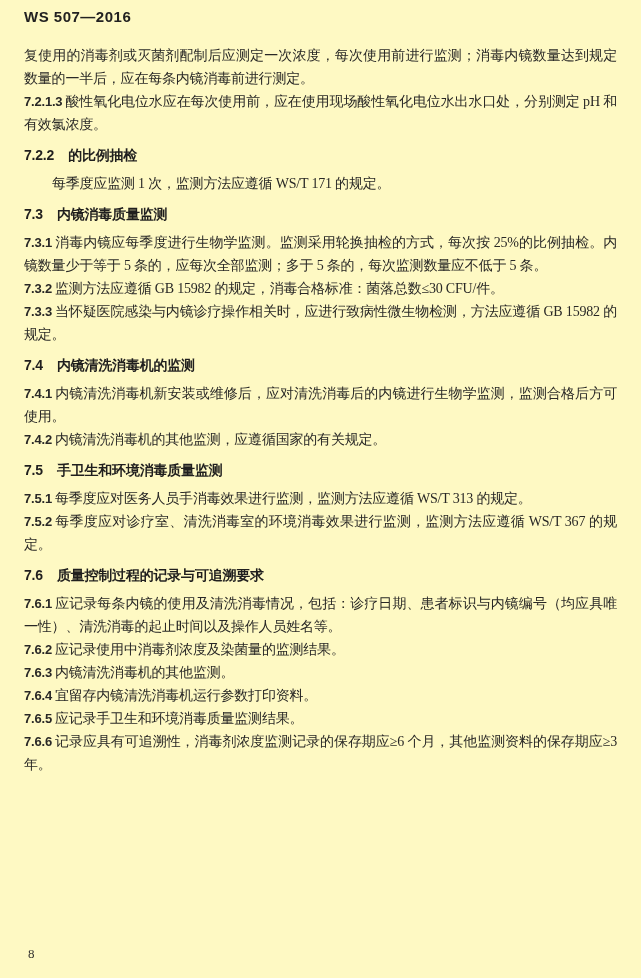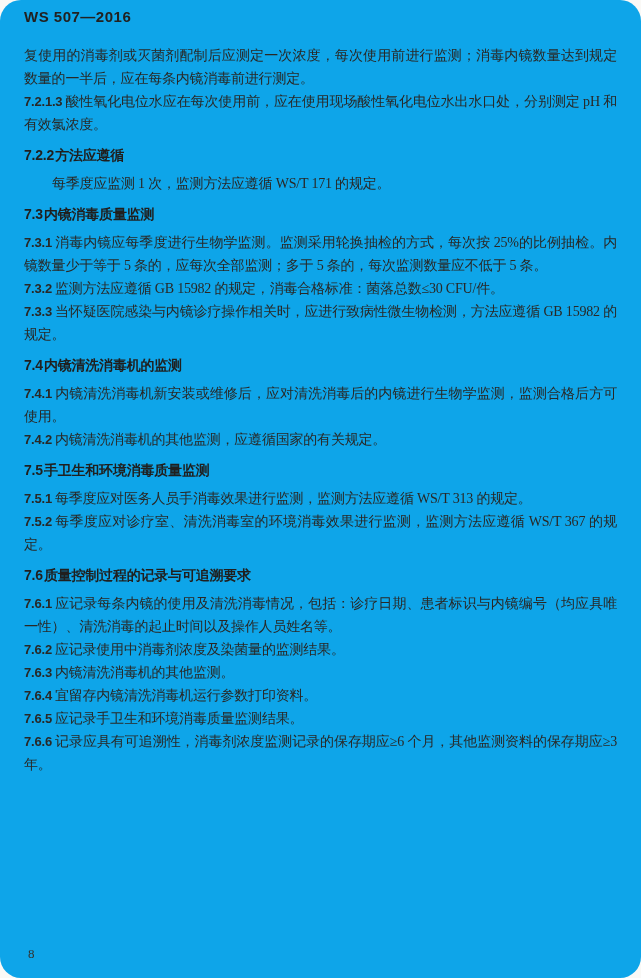--- a/index.html
+++ b/index.html
@@ -1,26 +1,25 @@
 <!DOCTYPE html>
 <html><head>
 <meta charset="utf-8">
 <style>
   html, body { margin: 0; padding: 0; }
   body { background: #faf9f6; }
   .page {
     position: relative;
     width: 641px;
     height: 978px;
-    background: #0ea5e9;
+    background: #fef9c3;
     color: #292826;
     font-family: "Liberation Serif", "DejaVu Serif", serif;
     overflow: hidden;
     box-sizing: border-box;
-    border-radius: 21px;
   }
   .inner {
     padding: 8px 24px 0 24px;
   }
   .doc-header {
     font-family: "Liberation Sans", "DejaVu Sans", sans-serif;
     font-weight: bold;
     font-size: 15px;
     line-height: 18px;
     letter-spacing: 0.5px;
@@ -44,21 +43,21 @@
     white-space: nowrap;
   }
   p.heading {
     font-family: "Liberation Sans", "DejaVu Sans", sans-serif;
     font-weight: bold;
     font-size: 14px;
     margin: 8px 0 5px 0;
     text-align: left;
     color: #201f1e;
   }
-  p.heading .num { margin-right: 1px; }
+  p.heading .num { margin-right: 14px; }
   .page-number {
     position: absolute;
     left: 28px;
     top: 946px;
     font-size: 13px;
     font-family: "Liberation Serif", "DejaVu Serif", serif;
     color: #33322f;
   }
 </style>
 </head>
@@ -68,21 +67,21 @@
   <div class="inner">
 
     <div class="doc-header">WS 507—2016</div>
 
     <div class="content">
 
       <p class="body-para"><span>复使用的消毒剂或灭菌剂配制后应测定一次浓度，每次使用前进行监测；消毒内镜数量达到规定数量的一半后，应在每条内镜消毒前进行测定。</span></p>
 
       <p class="clause"><span class="num">7.2.1.3</span><span>酸性氧化电位水应在每次使用前，应在使用现场酸性氧化电位水出水口处，分别测定 pH 和有效氯浓度。</span></p>
 
-      <p class="heading"><span class="num">7.2.2</span><span>方法应遵循</span></p>
+      <p class="heading"><span class="num">7.2.2</span><span>的比例抽检</span></p>
 
       <p class="indented"><span>每季度应监测 1 次，监测方法应遵循 WS/T 171 的规定。</span></p>
 
       <p class="heading"><span class="num">7.3</span><span>内镜消毒质量监测</span></p>
 
       <p class="clause"><span class="num">7.3.1</span><span>消毒内镜应每季度进行生物学监测。监测采用轮换抽检的方式，每次按 25%的比例抽检。内镜数量少于等于 5 条的，应每次全部监测；多于 5 条的，每次监测数量应不低于 5 条。</span></p>
 
       <p class="clause"><span class="num">7.3.2</span><span>监测方法应遵循 GB 15982 的规定，消毒合格标准：菌落总数≤30 CFU/件。</span></p>
 
       <p class="clause"><span class="num">7.3.3</span><span>当怀疑医院感染与内镜诊疗操作相关时，应进行致病性微生物检测，方法应遵循 GB 15982 的规定。</span></p>

